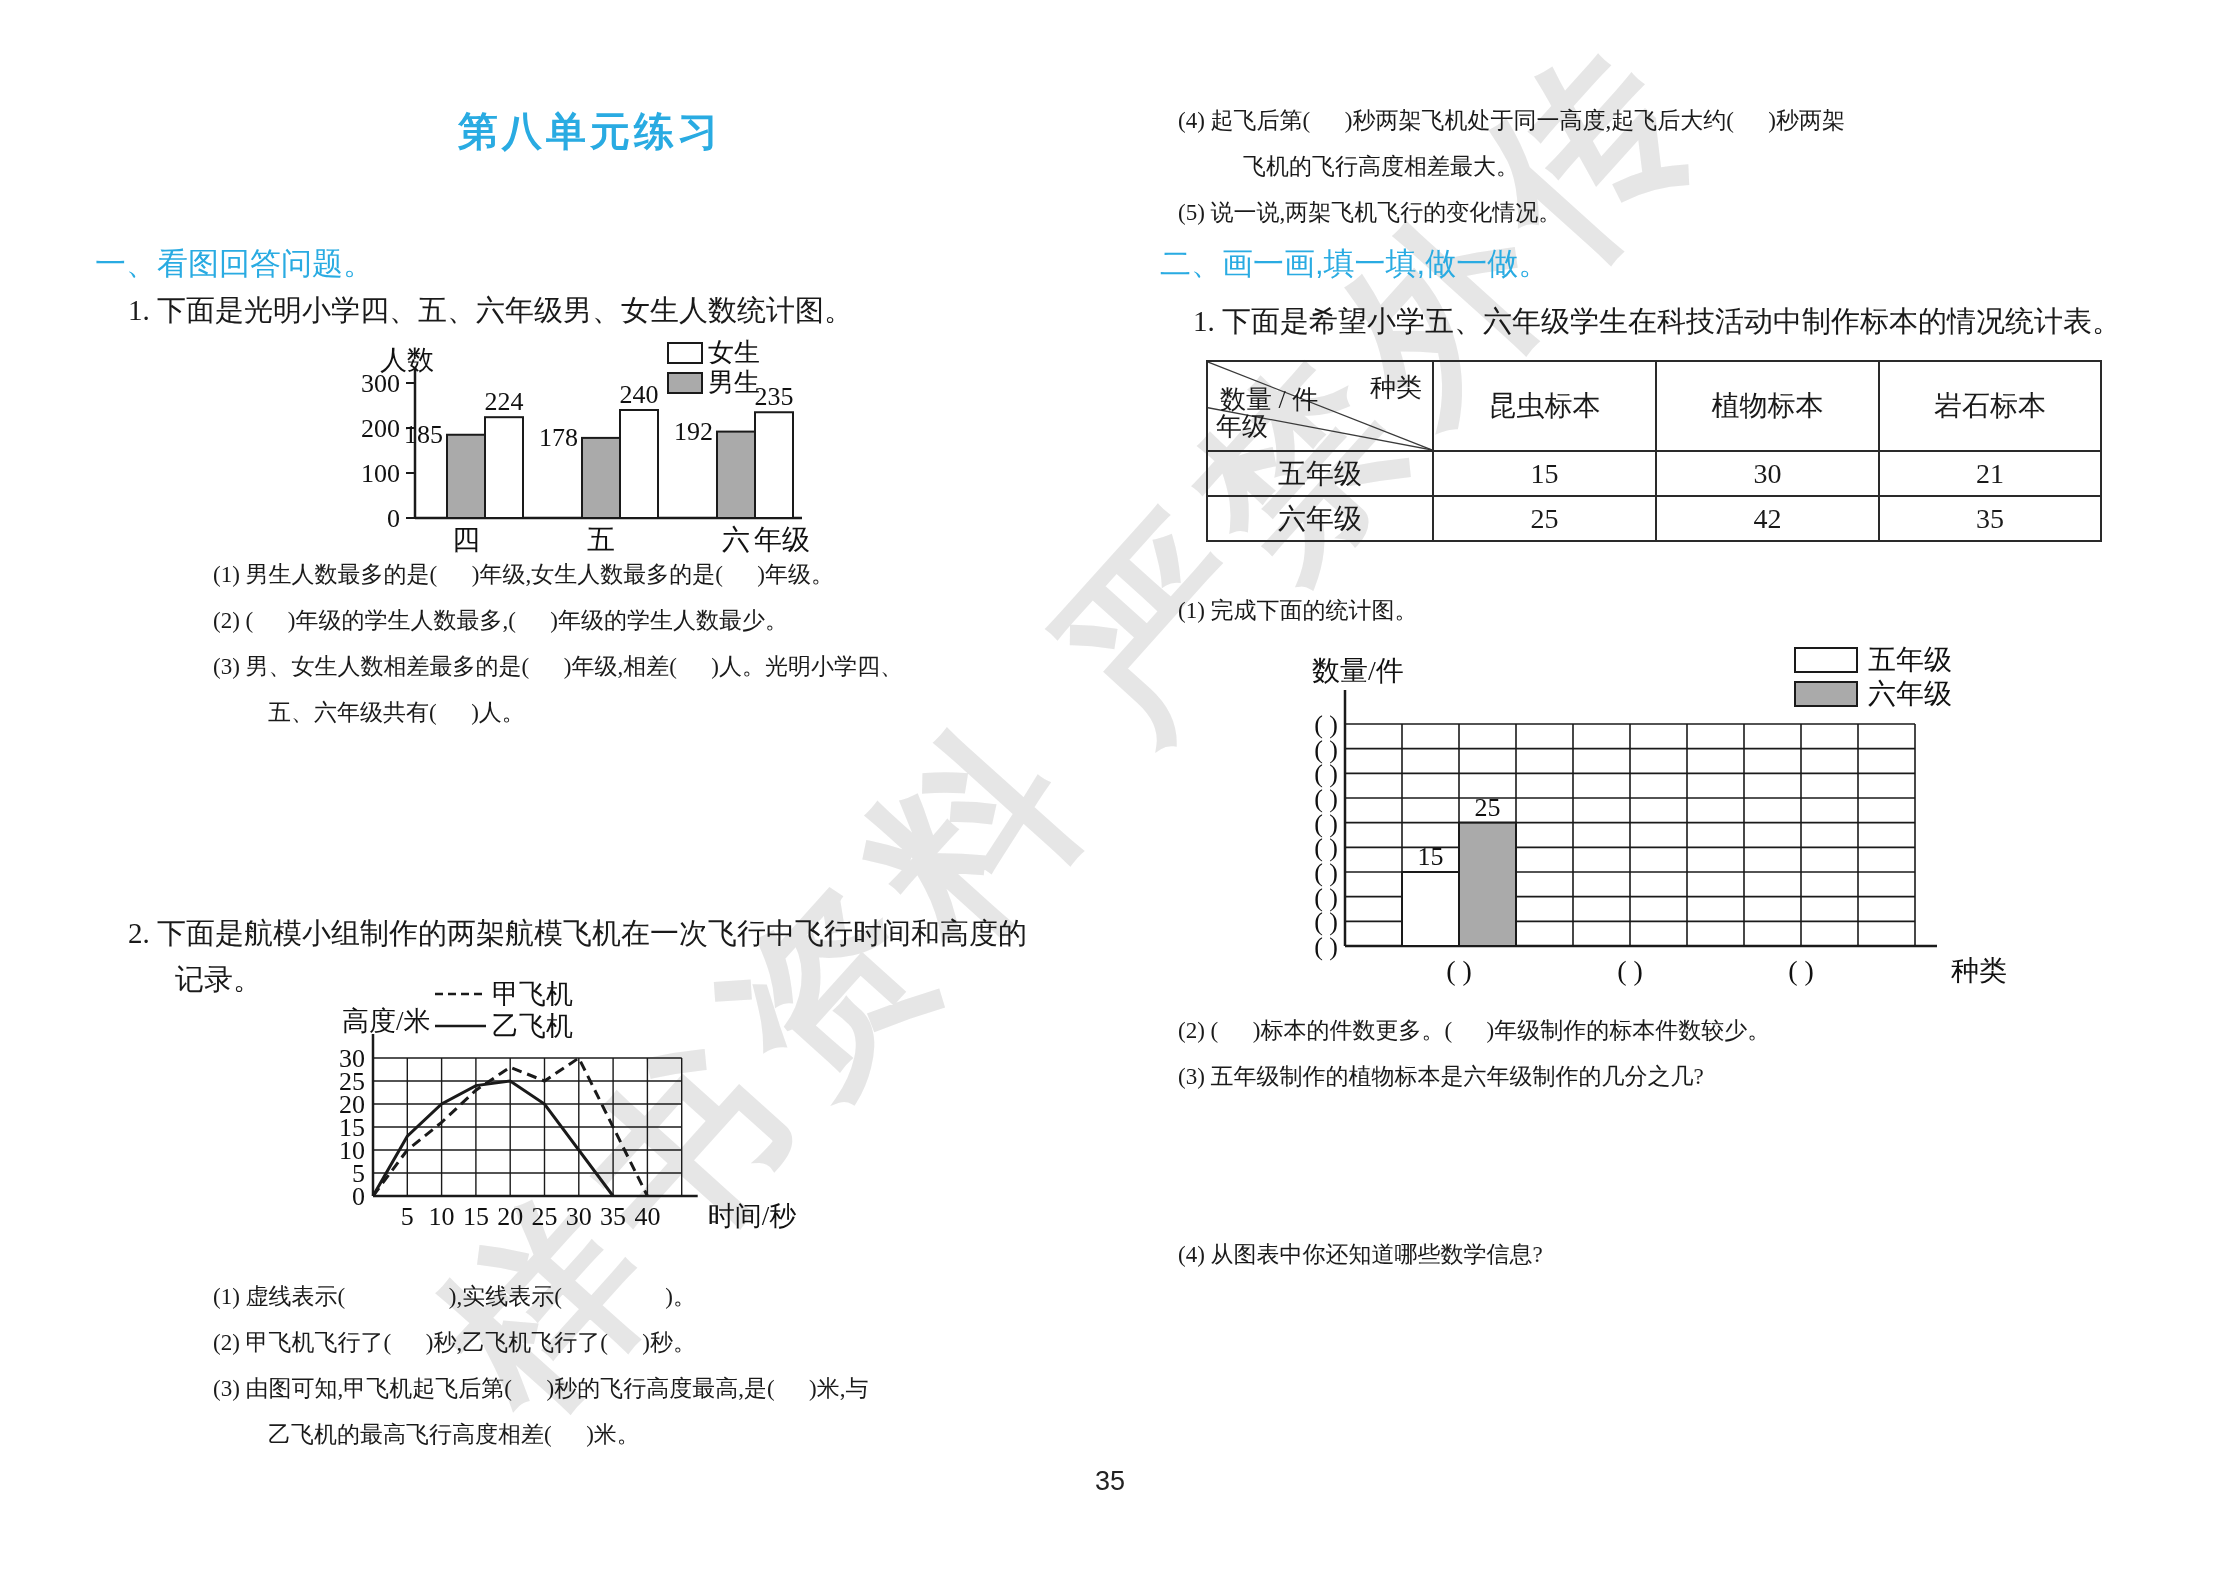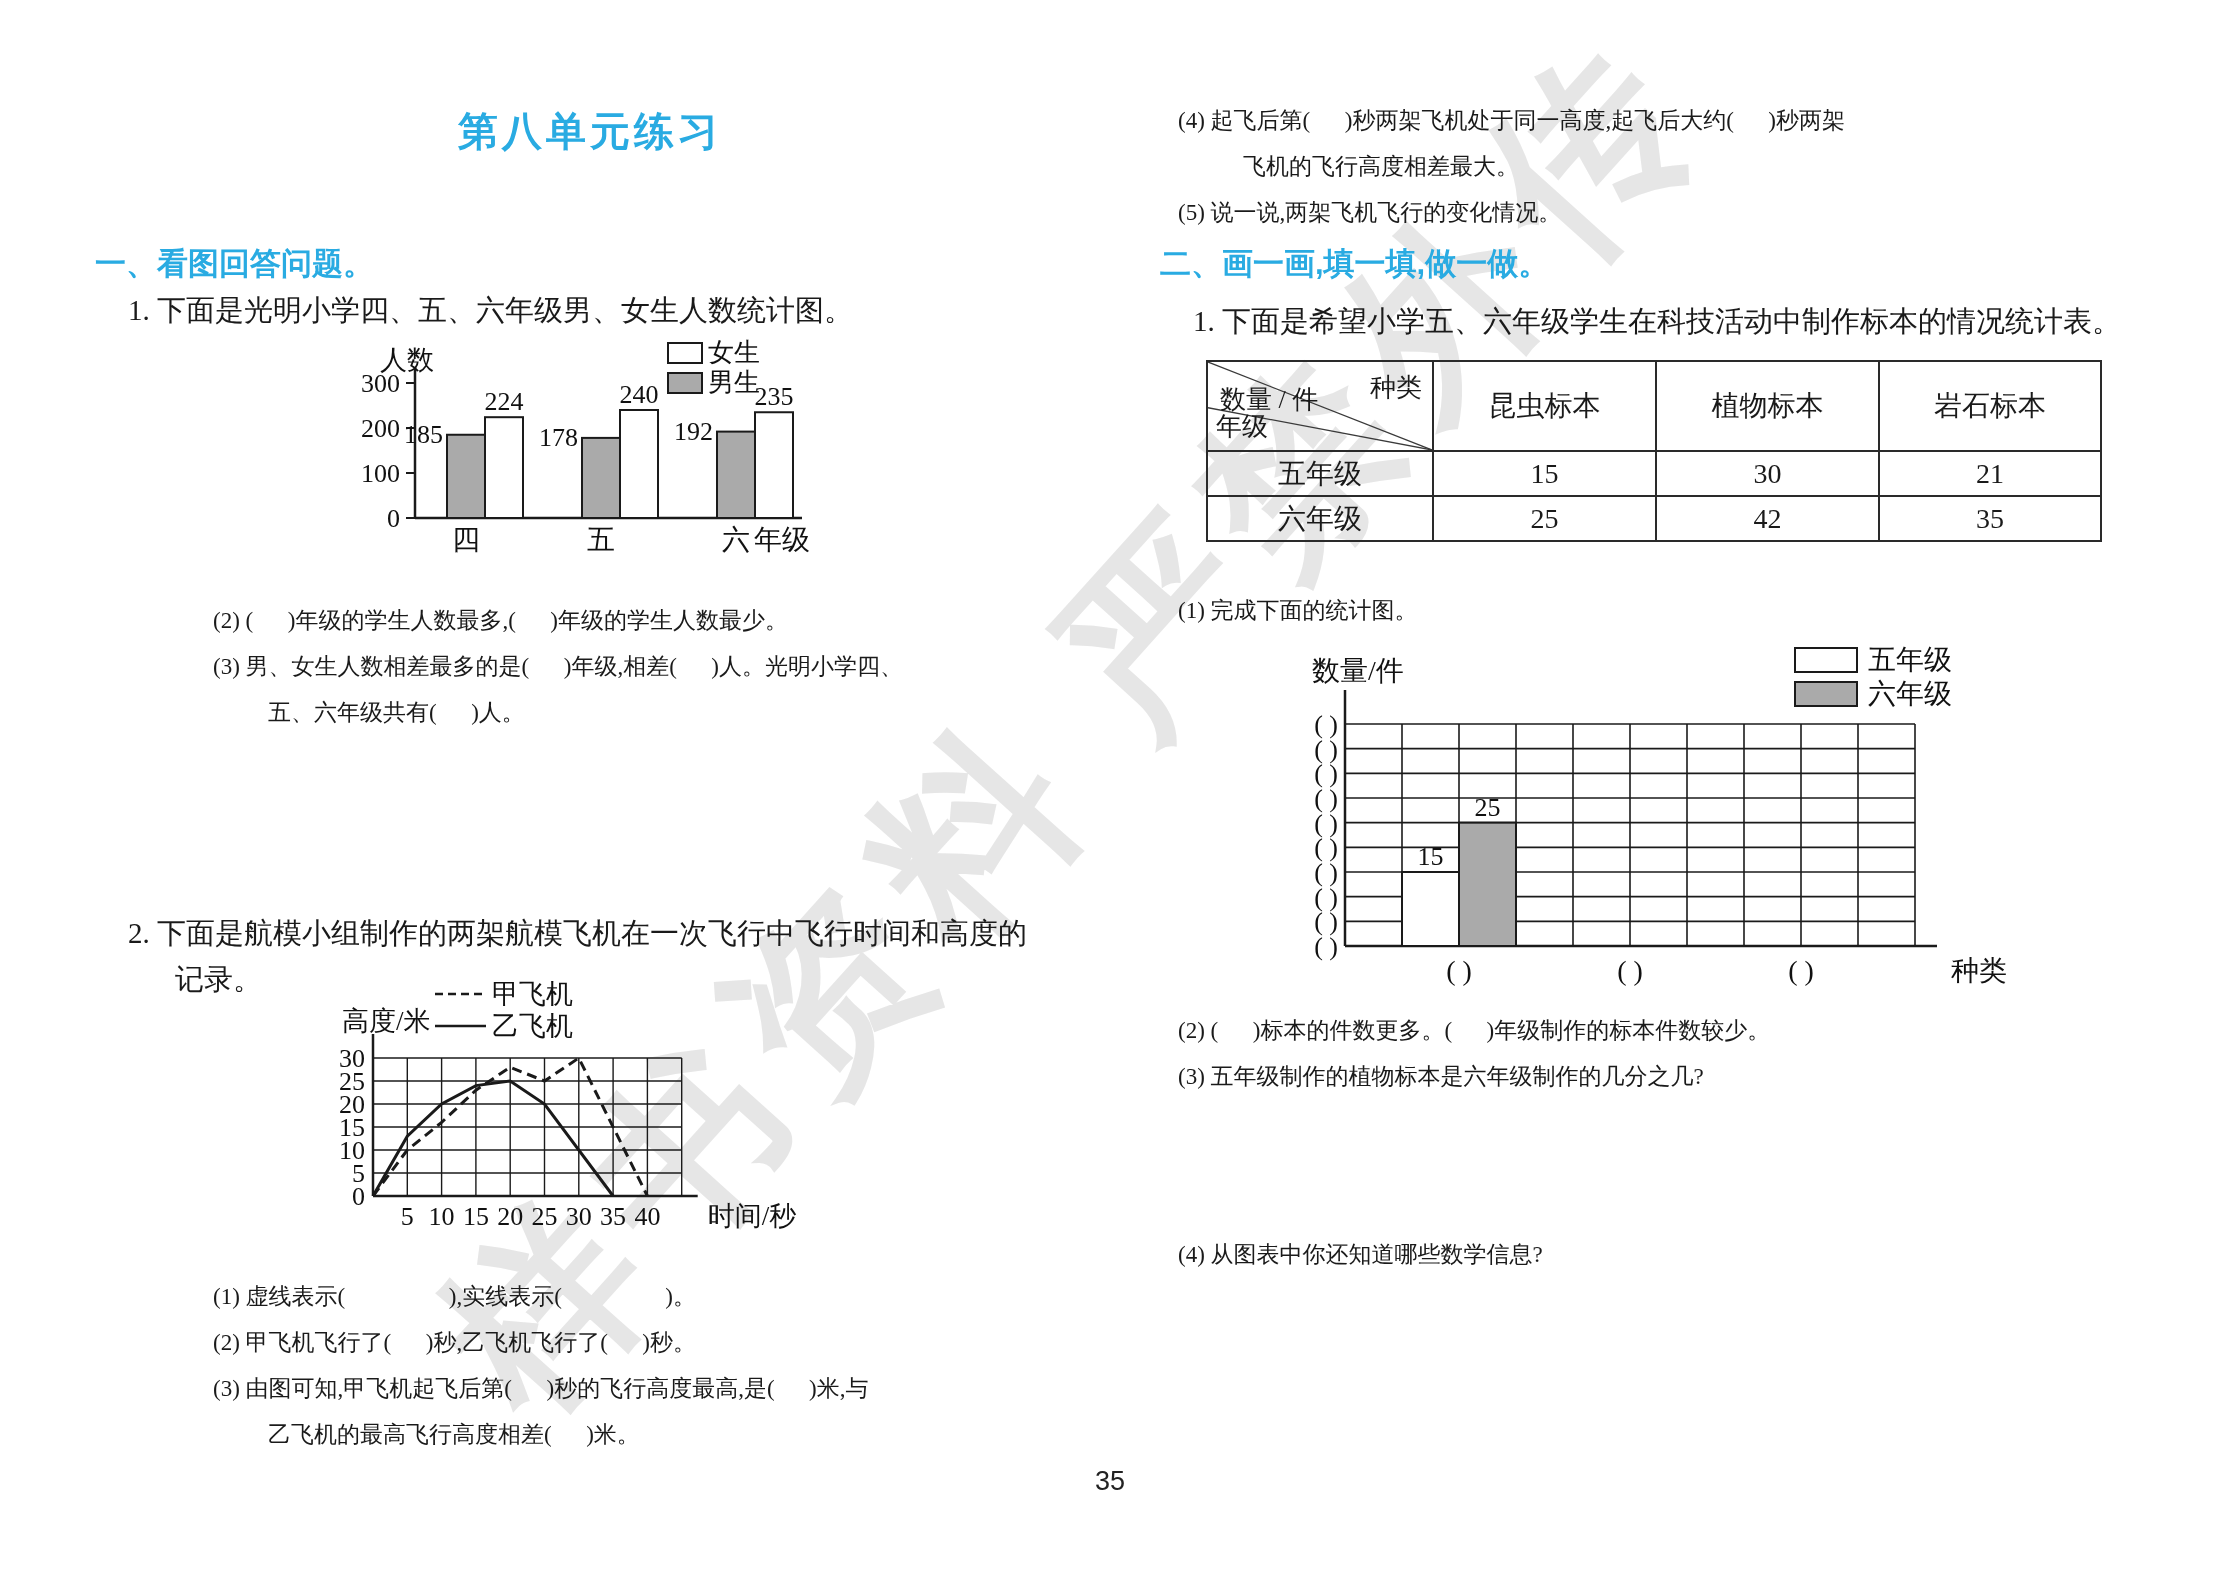--- a/index.html
+++ b/index.html
@@ -10,21 +10,21 @@
   .abs{position:absolute;}
   .t{position:absolute; white-space:pre; font-size:23px; line-height:38px; color:#1a1a1a;}
   .item{font-size:29px;}
   .title{
     position:absolute; left:330px; top:104px; width:520px; text-align:center;
     font-family:Liberation Serif, serif; font-weight:bold;
     font-size:40px; color:var(--accent,#29abe2); letter-spacing:4px;
   }
   .heading{
     position:absolute; font-family:"Liberation Sans","DejaVu Sans",sans-serif;
-    font-weight:bold; font-size:31px; color:var(--accent,#29abe2); white-space:pre;
+    font-weight:normal; font-size:31px; color:var(--accent,#29abe2); white-space:pre;
   }
   .watermark{
     position:absolute; left:325px; top:125px; width:1500px; height:1200px;
     display:flex; align-items:center; justify-content:center;
     transform:rotate(-48deg); font-size:190px; font-weight:bold;
     color:#c4c4c4; opacity:0.42; letter-spacing:22px; white-space:nowrap;
     pointer-events:none; z-index:0;
   }
   .page > *:not(.watermark){z-index:1;}
   table.spec{
@@ -84,20 +84,21 @@
       <rect x="387" y="96.6" width="38" height="86.4" fill="#aaaaaa" stroke="#1a1a1a" stroke-width="2"></rect>
       <rect x="425" y="77.25" width="38" height="105.75" fill="#ffffff" stroke="#1a1a1a" stroke-width="2"></rect>
       <text x="383" y="104.6" fill="#111" text-anchor="end" font-size="26" font-family="&quot;Liberation Serif&quot;,&quot;DejaVu Serif&quot;,serif">192</text>
       <text x="444" y="70.25" fill="#111" text-anchor="middle" font-size="26" font-family="&quot;Liberation Serif&quot;,&quot;DejaVu Serif&quot;,serif">235</text>
       <rect x="338" y="8" width="34" height="20" fill="#ffffff" stroke="#1a1a1a" stroke-width="2"></rect>
       <text x="378" y="26" fill="#111" text-anchor="start" font-size="26" font-family="&quot;Liberation Serif&quot;,&quot;DejaVu Serif&quot;,serif">女生</text>
       <rect x="338" y="38" width="34" height="20" fill="#aaaaaa" stroke="#1a1a1a" stroke-width="2"></rect>
       <text x="378" y="56" fill="#111" text-anchor="start" font-size="26" font-family="&quot;Liberation Serif&quot;,&quot;DejaVu Serif&quot;,serif">男生</text>
     </svg>
 
+  <div class="t" style="left:213px;top:556px">(1) 男生人数最多的是(      )年级,女生人数最多的是(      )年级。</div>
   <div class="t" style="left:213px;top:602px">(2) (      )年级的学生人数最多,(      )年级的学生人数最少。</div>
   <div class="t" style="left:213px;top:648px">(3) 男、女生人数相差最多的是(      )年级,相差(      )人。光明小学四、</div>
   <div class="t" style="left:268px;top:694px">五、六年级共有(      )人。</div>
 
   <div class="t item" style="left:128px;top:914px">2. 下面是航模小组制作的两架航模飞机在一次飞行中飞行时间和高度的</div>
   <div class="t item" style="left:175px;top:960px">记录。</div>
 
   <svg class="abs" style="left:230px;top:978px" width="640" height="278" id="chart2">
       <line x1="143" y1="80" x2="143" y2="218" stroke="#1a1a1a" stroke-width="1.4"></line>
       <line x1="177.3" y1="80" x2="177.3" y2="218" stroke="#1a1a1a" stroke-width="1.4"></line>

